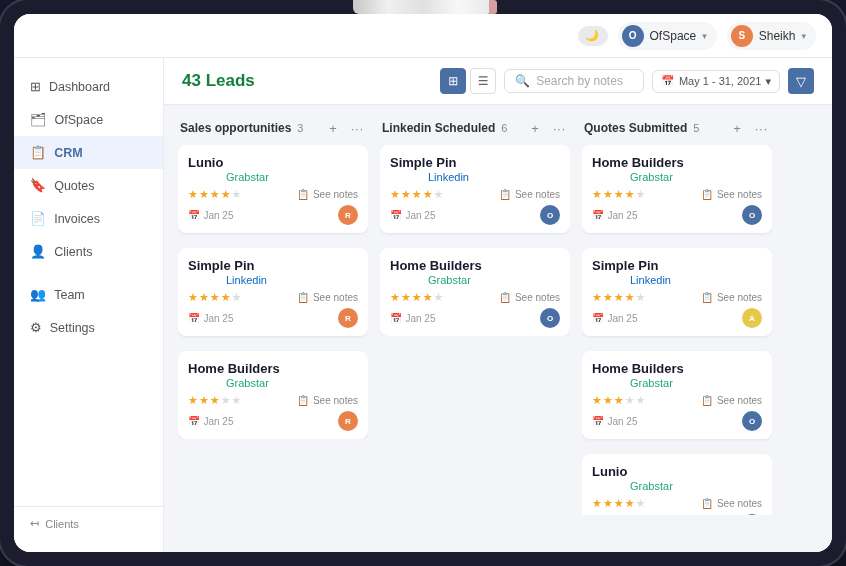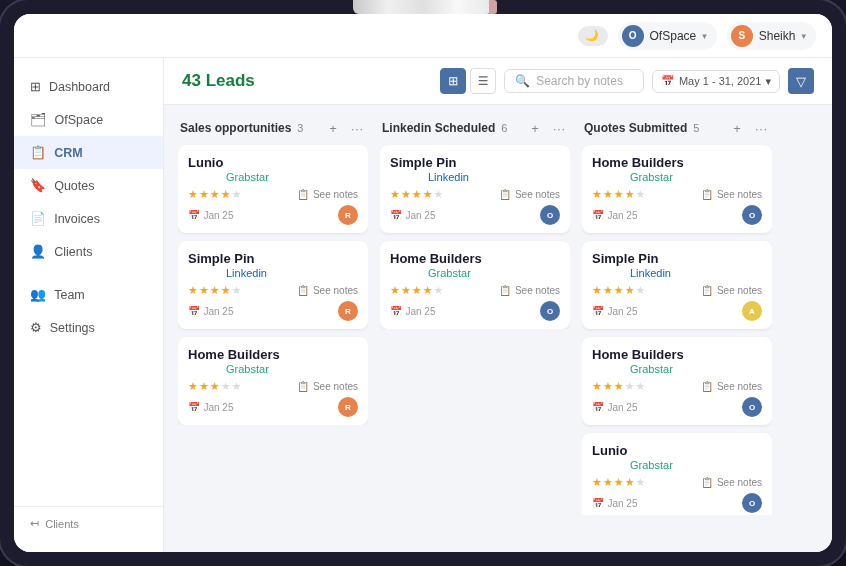--- a/index.html
+++ b/index.html
@@ -217,21 +217,21 @@
     .col-action-btn {
       width: 18px; height: 18px;
       display: flex; align-items: center; justify-content: center;
       font-size: 13px; color: #888; cursor: pointer;
       border-radius: 3px;
     }
 
     .cards-list {
       display: flex;
       flex-direction: column;
-      gap: 8px;
+      gap: 15px;
       overflow-y: auto;
       max-height: 370px;
     }
     .kanban-card {
       background: #fff;
       border-radius: 8px;
       padding: 10px 10px 8px;
       box-shadow: 0 1px 3px rgba(0,0,0,0.08);
       cursor: pointer;
     }

